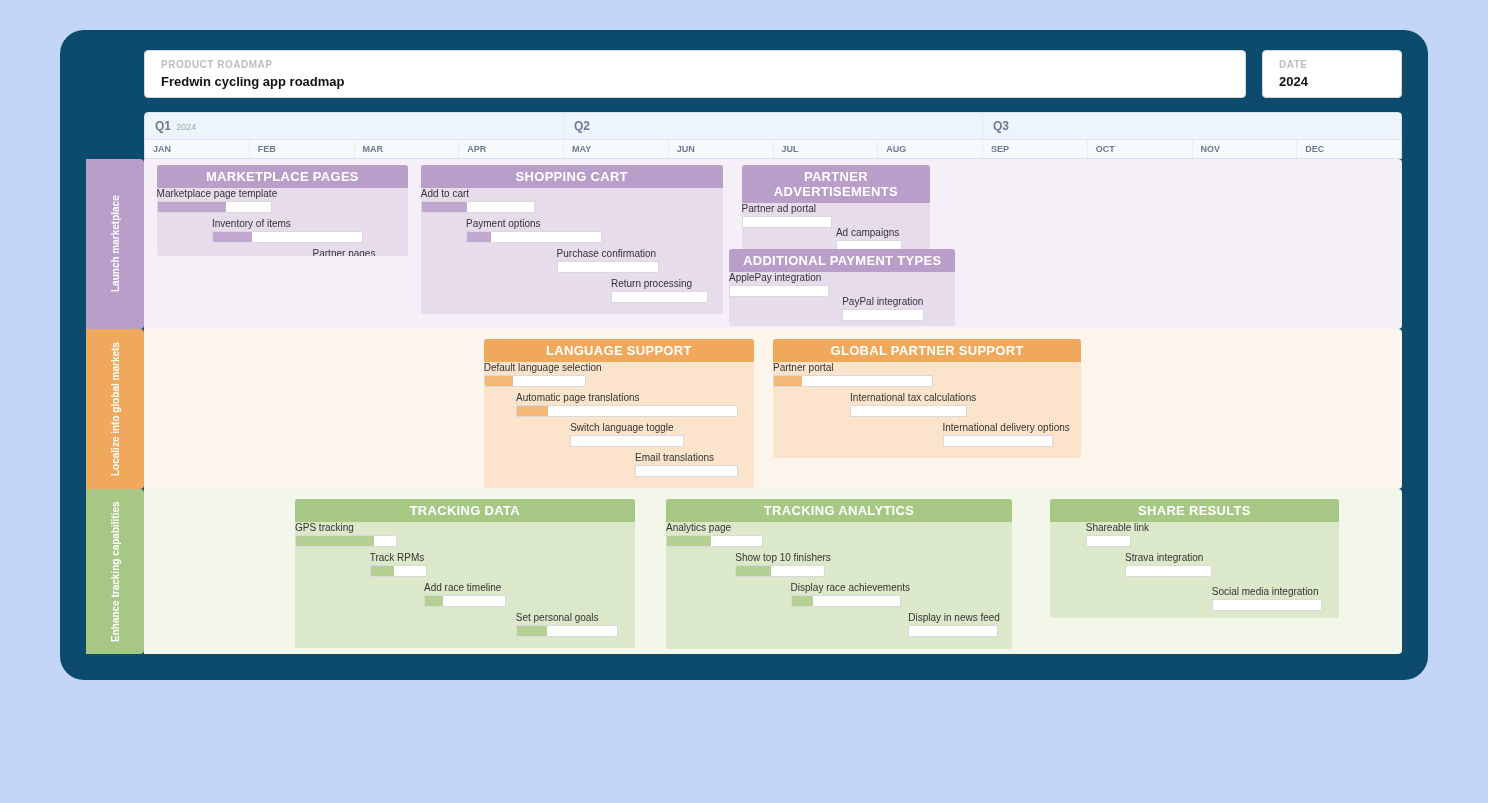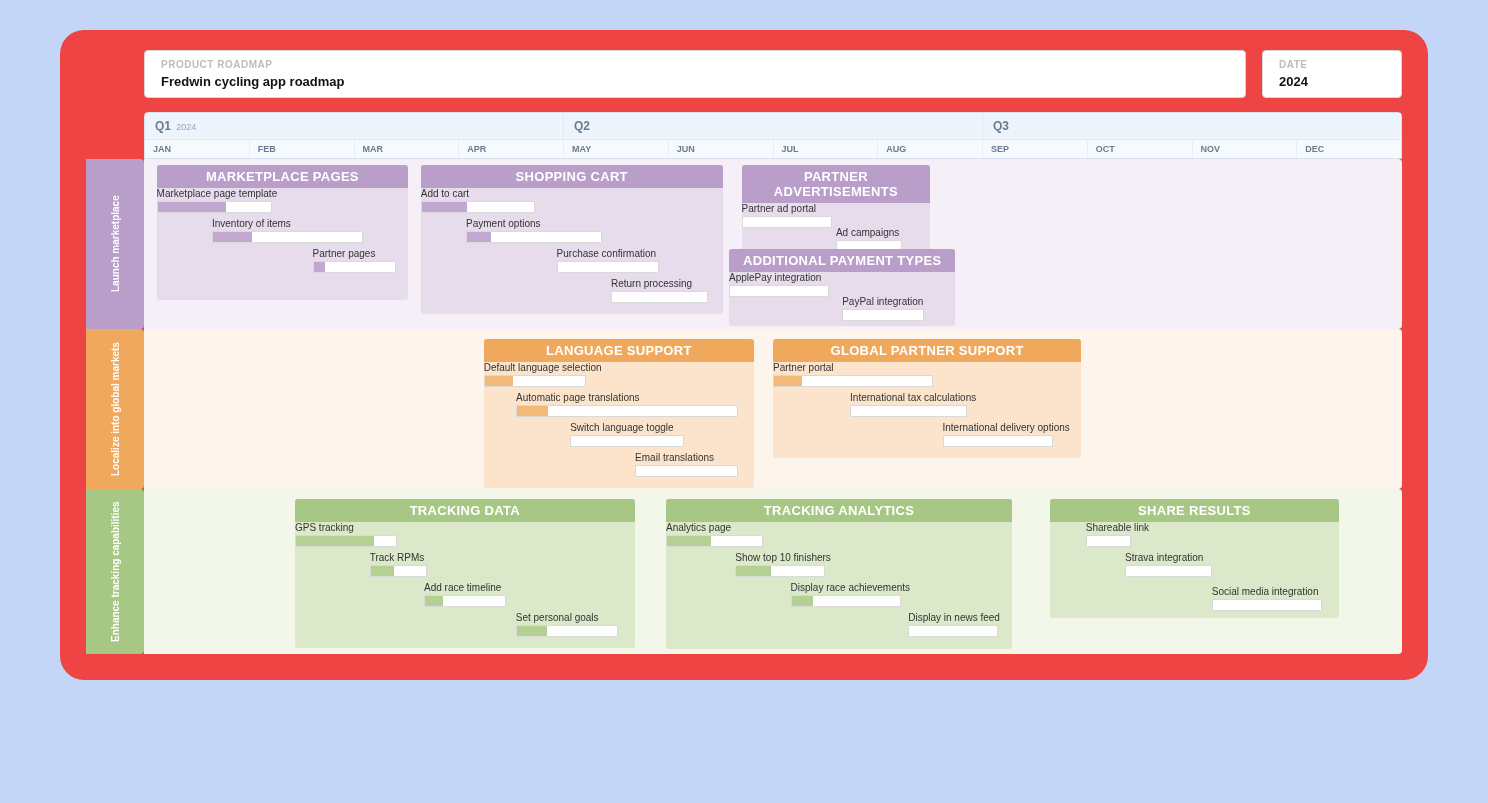--- a/index.html
+++ b/index.html
@@ -4,21 +4,21 @@
 <style>
   * { box-sizing: border-box; margin: 0; padding: 0; }
   body {
     background: #c3d6f7;
     font-family: -apple-system, "Segoe UI", Arial, sans-serif;
     font-size: 11px;
     color: #222;
     padding: 30px 60px;
   }
   .canvas {
-    background: #ef4444;
+    background: #0c4a6e;
     border-radius: 24px;
     padding: 20px 26px 26px 26px;
   }
 
   
   .hdr-row { display: flex; gap: 16px; margin-bottom: 14px; margin-left: 58px; }
   .hdr-box {
     border: 1px solid #d6d6d6;
     border-radius: 4px;
     padding: 8px 16px;
@@ -144,21 +144,21 @@
         <div>DEC</div>
       </div>
   </div>
 
   <div id="lanes">
       <div class="lane">
         <div class="lane-label c-purple-l">Launch marketplace</div>
         <div class="lane-body c-purple-lane" style="height: 170px;">
           <div class="grp c-purple-bg" style="left: 1%; width: 20%; top: 6px;">
             <div class="grp-hd c-purple-hd">MARKETPLACE PAGES</div>
-            <div class="grp-body" style="height: 112px;">
+            <div class="grp-body" style="height: 68px;">
               <div class="task" style="left: 0%; width: 46%; top: 0px;">
                 <div class="task-lbl">Marketplace page template</div>
                 <div class="bar">
                   <div class="fill c-purple-fill" style="width: 60%;"></div>
                 </div>
               </div>
               <div class="task" style="left: 22%; width: 60%; top: 30px;">
                 <div class="task-lbl">Inventory of items</div>
                 <div class="bar">
                   <div class="fill c-purple-fill" style="width: 26%;"></div>

